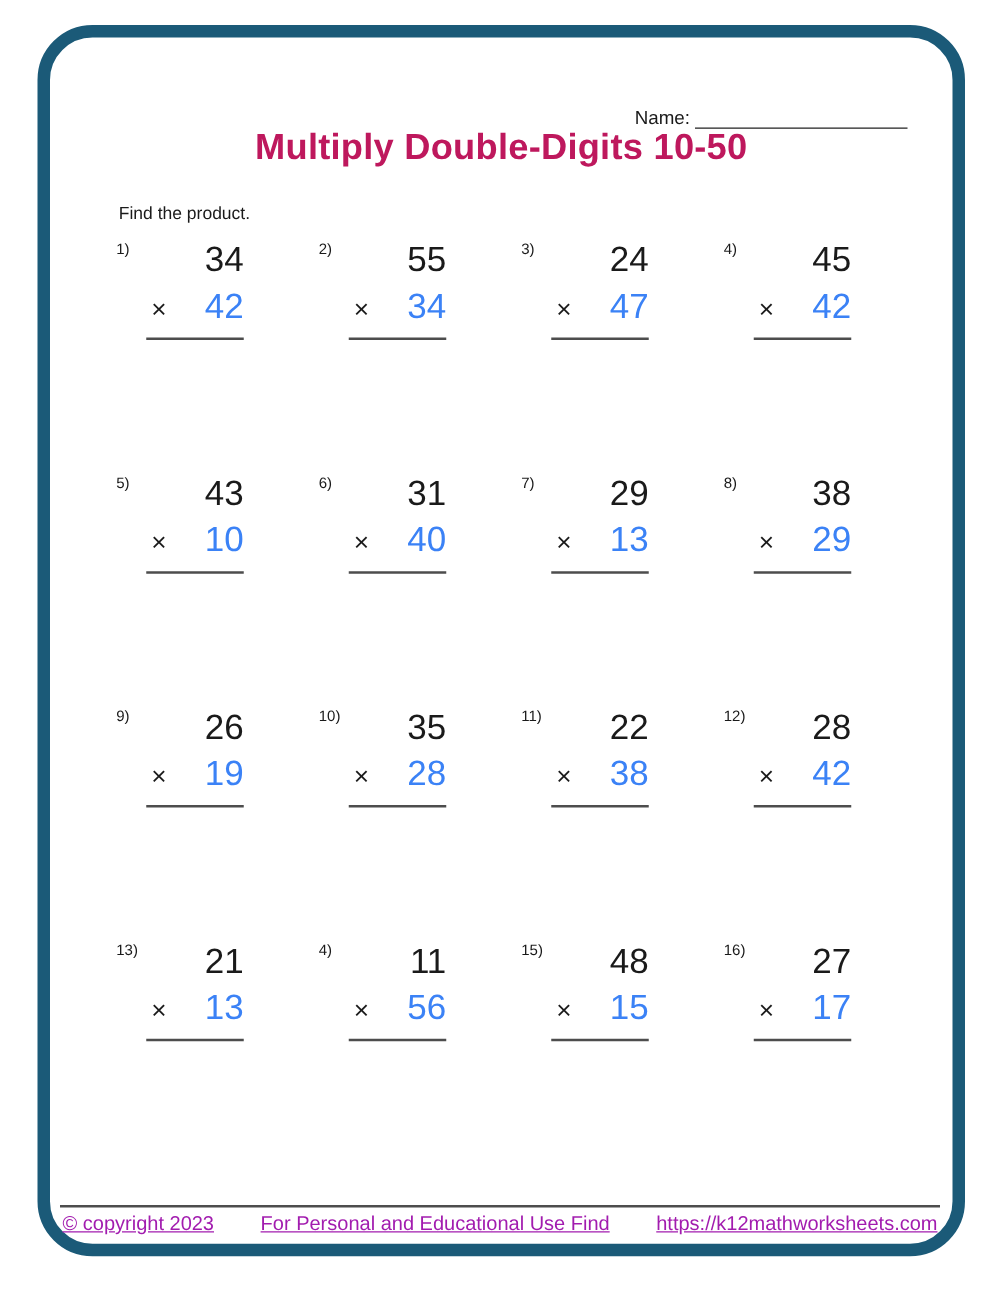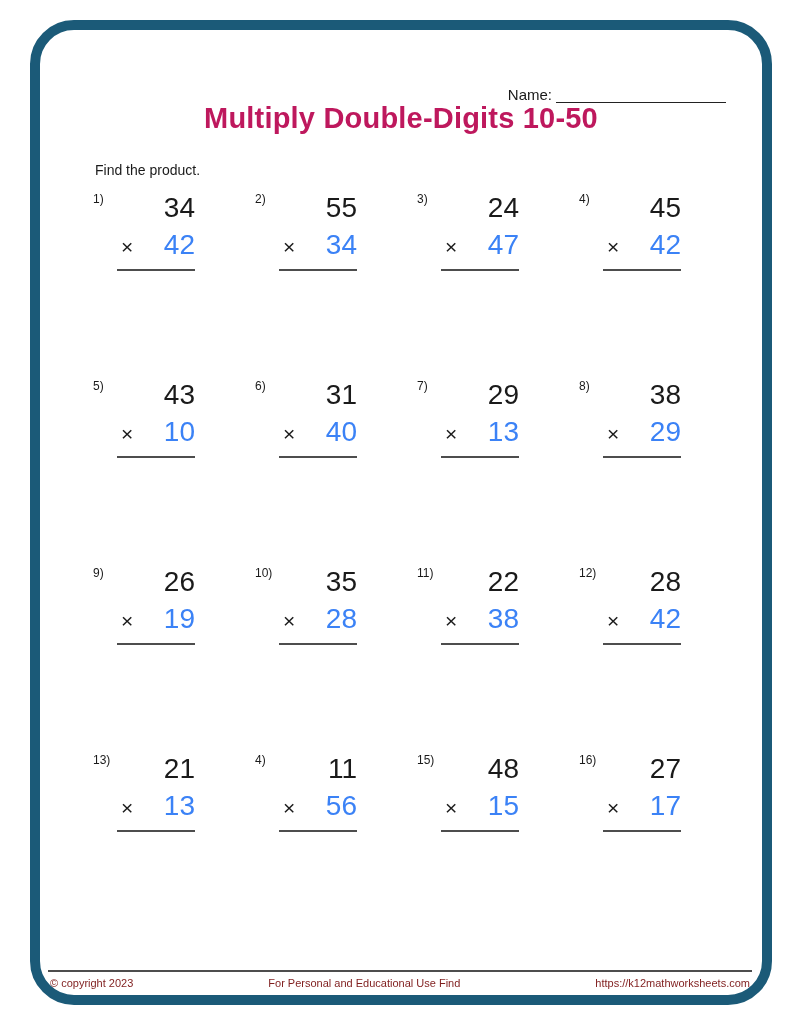--- a/index.html
+++ b/index.html
@@ -92,23 +92,24 @@
   }
   .footer-rule {
     border: none;
     border-top: 2px solid #4d4d4d;
     margin-bottom: 5px;
   }
   .footer-row {
     display: flex;
     justify-content: space-between;
     align-items: baseline;
-    font-size: 11px;
-    color: #7f1d1d;
+    font-size: 16px;
+    color: #a21caf;
     padding: 0 2px;
+    text-decoration: underline;
   }
 </style>
 </head>
 <body>
 
 <div class="frame">
 
   <div class="name-row">
     <span>Name:</span>
     <span class="name-line"></span>

